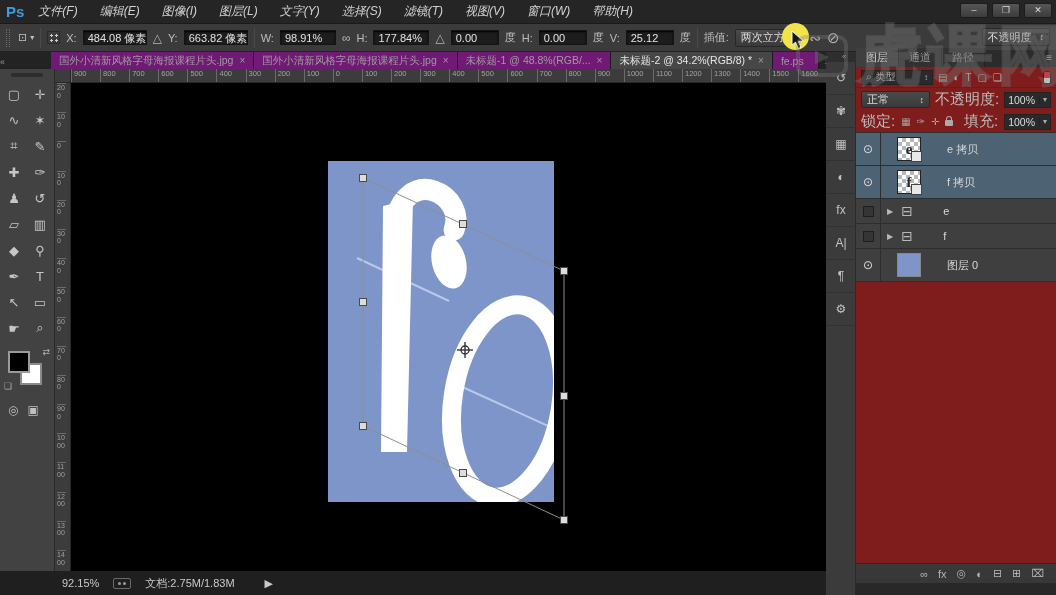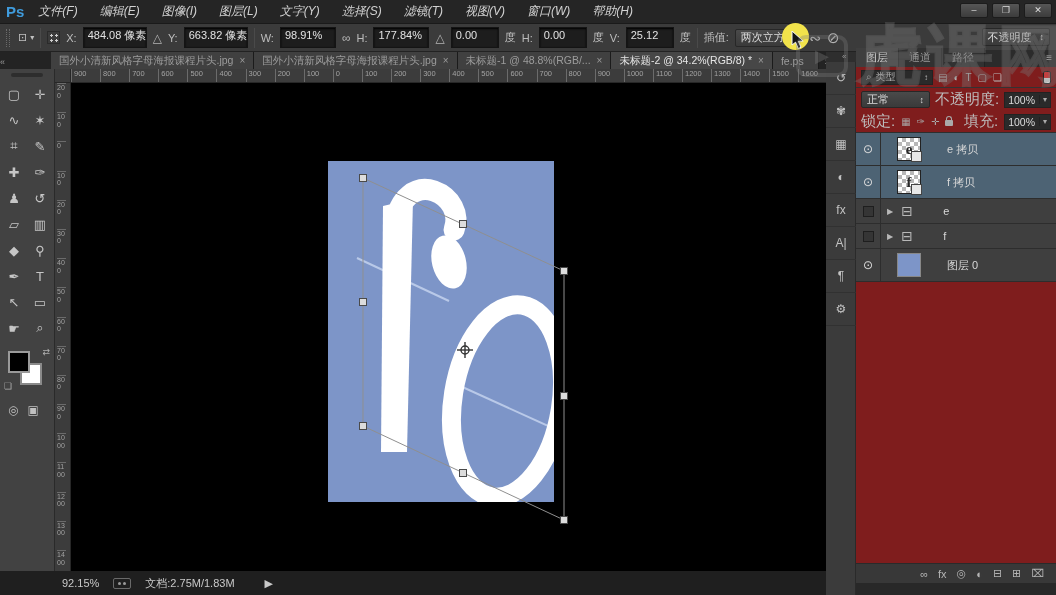--- a/index.html
+++ b/index.html
@@ -13,32 +13,32 @@
   .menubar { display:flex; gap:22px; }
   .menu-item { color:#d2d2d2; font-size:12px; cursor:default;font-style:italic; }
   .win-buttons { position:absolute; right:4px; top:3px; display:flex; gap:4px; }
   .win-btn { width:28px; height:15px; background:linear-gradient(#565656,#3c3c3c); border:1px solid #1c1c1c; border-radius:2px; color:#ddd; font-size:9px; line-height:13px; text-align:center; }
 
   
   .optionsbar { position:absolute; left:0; top:24px; width:1056px; height:28px; background:#3b3b3b; border-bottom:1px solid #222; display:flex; align-items:center; gap:6px; padding:0 6px; }
   .opt-grip { width:4px; height:18px; border-left:1px dotted #6a6a6a; border-right:1px dotted #6a6a6a; margin-right:2px; }
   .opt-sep { width:1px; height:20px; background:#2c2c2c; border-right:1px solid #4a4a4a; }
   .opt-label { color:#bdbdbd; font-size:11px; white-space:nowrap; }
-  .opt-field { background:#1d1d1d; border:1px solid #141414; box-shadow:inset 0 1px 2px #000; color:#e2e2e2; font-size:11px; height:21px; line-height:15px; padding:0 4px; white-space:nowrap; overflow:hidden; }
+  .opt-field { background:#1d1d1d; border:1px solid #141414; box-shadow:inset 0 1px 2px #000; color:#e2e2e2; font-size:11px; height:15px; line-height:15px; padding:0 4px; white-space:nowrap; overflow:hidden; }
   .opt-icon { color:#b5b5b5; font-size:12px; }
   .tool-preset { display:flex; align-items:center; gap:3px; color:#c0c0c0; font-size:11px; }
   .refpoint { width:13px; height:13px; background-image:radial-gradient(#cfcfcf 1.1px, transparent 1.2px); background-size:5px 5px; background-position:1px 1px; border:1px solid #2a2a2a; }
   .opt-select { background:linear-gradient(#4a4a4a,#3a3a3a); border:1px solid #272727; border-radius:2px; height:18px; display:flex; align-items:center; gap:8px; padding:0 5px; color:#ddd; font-size:11px; }
   .workspace-dd { position:absolute; right:6px; top:4px; }
 
   
   .tabbar { position:absolute; left:0; top:52px; width:826px; height:17px; background:#232323; display:flex; align-items:flex-end; }
   .tab-collapse { width:14px; color:#9a9a9a; font-size:9px; text-align:center; padding-bottom:2px; }
   .tabs-wrap { display:flex; margin-left:46px; height:17px; }
-  .doc-tab { display:flex; align-items:center; gap:6px; background:#404040; border-right:1px solid #1b1b1b; padding:0 8px; height:17px; max-width:205px; }
+  .doc-tab { display:flex; align-items:center; gap:6px; background:#701a75; border-right:1px solid #1b1b1b; padding:0 8px; height:17px; max-width:205px; }
   .doc-tab.active { background:#474747; }
   .tab-label { color:#9c9c9c; font-size:10.5px; white-space:nowrap; overflow:hidden; }
   .doc-tab.active .tab-label { color:#e6e6e6; }
   .tab-close { color:#9a9a9a; font-size:10px; }
   .tab-overflow { color:#9a9a9a; font-size:10px; padding:0 6px 2px 6px; }
 
   
   .toolbar { position:absolute; left:0; top:69px; width:55px; height:502px; background:#424242; border-right:1px solid #2a2a2a; }
   .toolbar-grip { width:32px; height:4px; background:#2d2d2d; margin:4px auto 4px auto; border-radius:2px; }
   .tools { display:flex; flex-wrap:wrap; width:54px; padding-left:1px; }

